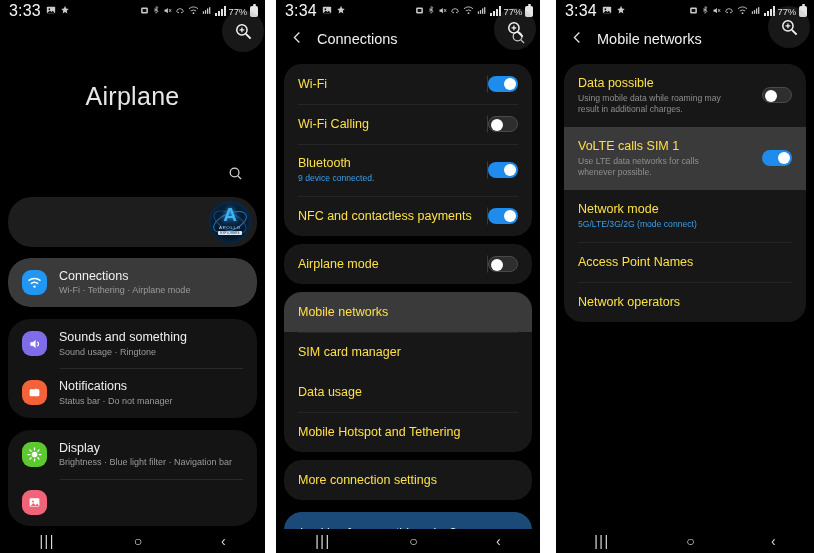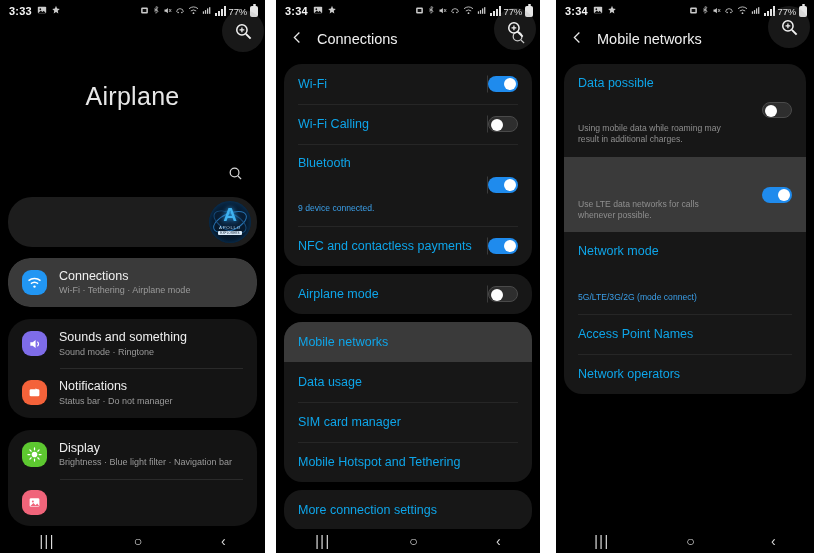--- a/index.html
+++ b/index.html
@@ -30,21 +30,21 @@
 
   
   .statusbar {
     height: 22px;
     display: flex; align-items: center;
     padding: 0 7px 0 9px;
     color: #f2f2f2;
     font-size: 10.5px;
     letter-spacing: .2px;
   }
-  .sb-time { font-size: 11px; color: #f5f5f5; font-weight: bold; }
+  .sb-time { font-size: 16px; color: #f5f5f5; }
   .sb-left-icons { display: flex; align-items: center; gap: 4px; margin-left: 5px; }
   .sb-right { margin-left: auto; display: flex; align-items: center; gap: 3px; }
   .sb-ico { display: inline-block; opacity: .92; line-height: 1; }
   .sb-batt-txt { font-size: 9.5px; letter-spacing: -.2px; color: #eaeaea; }
   .battery {
     width: 8px; height: 11px; border: 1.2px solid #e6e6e6; border-radius: 1.5px;
     position: relative; background: #e6e6e6;
   }
   .battery::before {
     content:""; position:absolute; top:-3px; left:2px; width:3px; height:2px;
@@ -141,22 +141,22 @@
   .card { margin: 8px 8px 0 8px; background:#171717; border-radius: 18px; overflow:hidden; }
   .li {
     position:relative; display:flex; align-items:center;
     padding: 12px 14px; min-height: 40px;
   }
   .li.sel { background:#3a3a3a; }
   .li.divided::before {
     content:""; position:absolute; left:14px; right:14px; top:0; height:1px; background:#262626;
   }
   .li-texts { display:flex; flex-direction:column; gap:3px; padding-right:10px; }
-  .li-title { color:#0ea5e9; font-size:12.5px; line-height:1.15; }
-  .li-sub   { color:#8f8f8f; font-size:8.6px; line-height:1.25;margin-top:30px; }
+  .li-title { color:#fde047; font-size:12.5px; line-height:1.15; }
+  .li-sub   { color:#8f8f8f; font-size:8.6px; line-height:1.25; }
   .li-sub.blue { color:#3b9fe8; }
   .li-sub.wide { max-width: 160px; }
   .toggle {
     margin-left:auto; width: 30px; height: 16px; border-radius: 9px;
     position:relative; flex:0 0 auto;
   }
   .toggle.on  { background:#1f8bed; }
   .toggle.off { background:#2e2e2e; border:1px solid #4a4a4a; }
   .toggle .knob {
     position:absolute; top:2px; width:12px; height:12px; border-radius:50%; background:#ffffff;
@@ -311,21 +311,21 @@
     <div class="group">
       <div class="row-main">
         <span class="sq-icon ic-sound">
           <svg width="14" height="14" viewBox="0 0 24 24">
               <path d="M4 9v6h4l5 4V5L8 9z" fill="#fff"></path>
               <path d="M16 8a5 5 0 010 8" stroke="#fff" stroke-width="2" fill="none"></path>
             </svg>
         </span>
         <span class="row-texts">
           <span class="row-title">Sounds and something</span>
-          <span class="row-sub">Sound mode  ·  Ringtone</span>
+          <span class="row-sub">Sound usage  ·  Ringtone</span>
         </span>
       </div>
       <div class="row-main">
         <span class="sq-icon ic-notif">
           <svg width="13" height="13" viewBox="0 0 24 24">
               <rect x="3" y="6" width="18" height="13" rx="2.5" fill="#fff"></rect>
               <path d="M14 4l5 4-5 4z" fill="#fff"></path>
             </svg>
         </span>
         <span class="row-texts">
@@ -515,28 +515,28 @@
           </span>
       </div>
     </div>
 
     <div class="card">
       <div class="li sel">
         <span class="li-texts">
           <span class="li-title">Mobile networks</span>
         </span>
       </div>
+      <div class="li divided">
+        <span class="li-texts">
+          <span class="li-title">SIM card manager</span>
+        </span>
+      </div>
       <div class="li">
         <span class="li-texts">
           <span class="li-title">Data usage</span>
-        </span>
-      </div>
-      <div class="li divided">
-        <span class="li-texts">
-          <span class="li-title">SIM card manager</span>
         </span>
       </div>
       <div class="li divided">
         <span class="li-texts">
           <span class="li-title">Mobile Hotspot and Tethering</span>
         </span>
       </div>
     </div>
 
     <div class="card">
@@ -653,20 +653,21 @@
         <span class="li-texts">
           <span class="li-title">Data possible</span>
           <span class="li-sub wide">Using mobile data while roaming may result in additional charges.</span>
         </span>
         <span class="toggle off">
             <span class="knob"></span>
           </span>
       </div>
       <div class="li sel">
         <span class="li-texts">
+          <span class="li-title">VoLTE calls SIM 1</span>
           <span class="li-sub wide">Use LTE data networks for calls whenever possible.</span>
         </span>
         <span class="toggle on">
             <span class="knob"></span>
           </span>
       </div>
       <div class="li">
         <span class="li-texts">
           <span class="li-title">Network mode</span>
           <span class="li-sub blue">5G/LTE/3G/2G (mode connect)</span>

